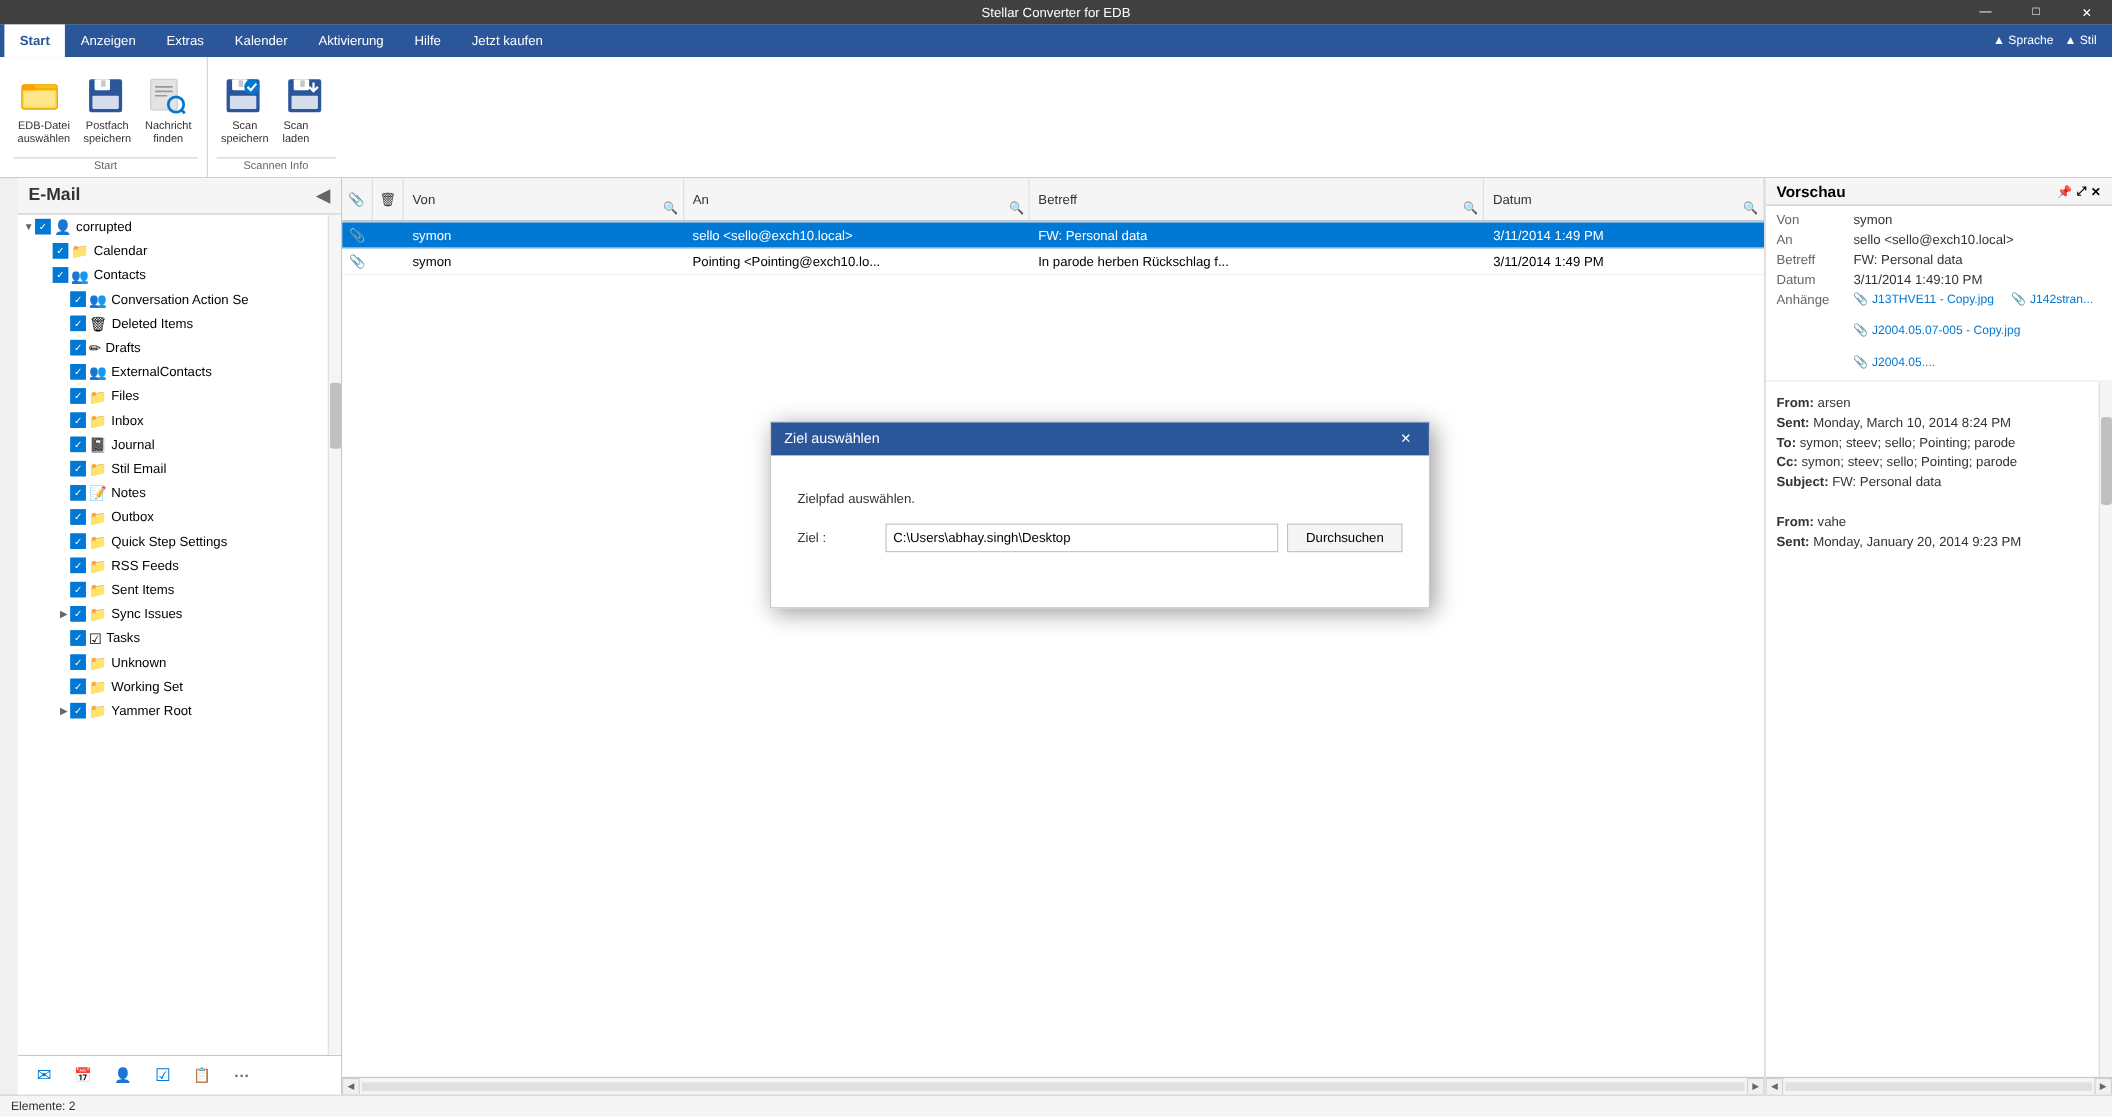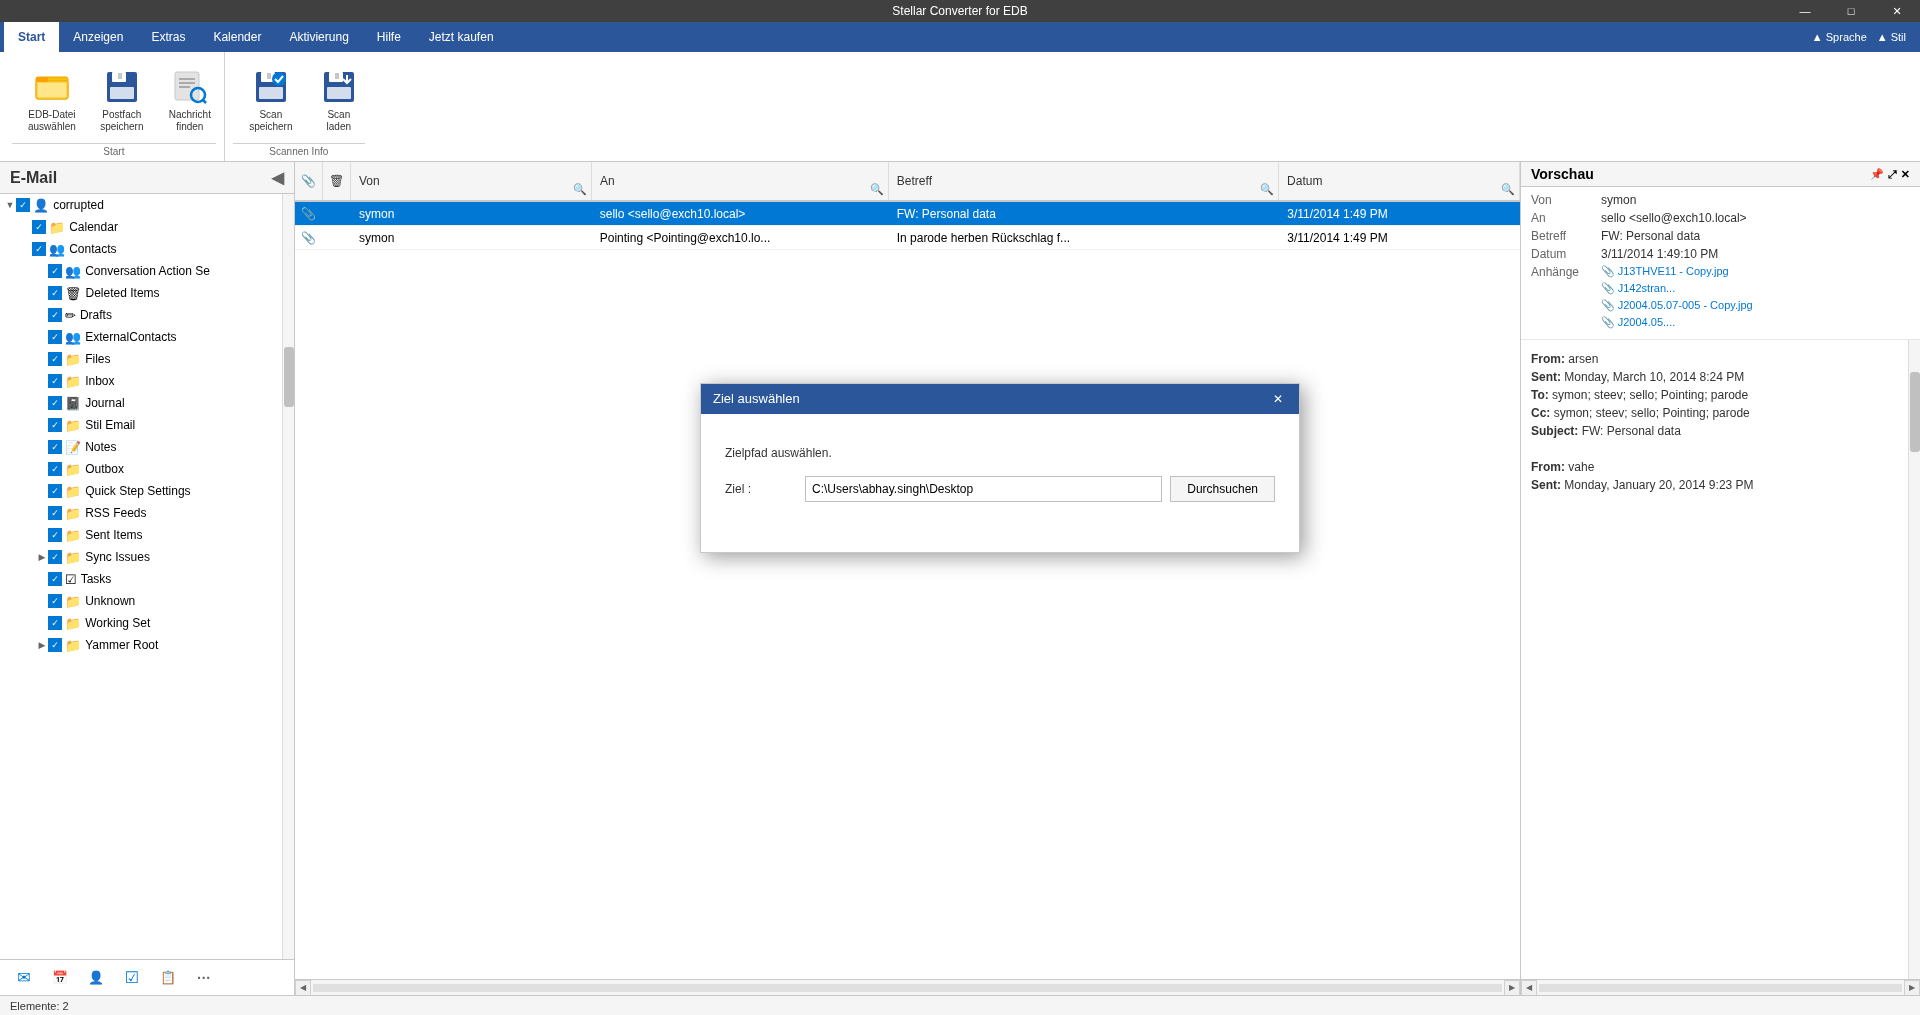--- a/index.html
+++ b/index.html
@@ -86,26 +86,25 @@
     .ribbon-group:last-child { border-right: none; }
     .ribbon-items {
       display: flex;
       gap: 4px;
       flex: 1;
       align-items: center;
     }
     .ribbon-item {
       display: flex;
       flex-direction: column;
-      align-items: center;
+      align-items: flex-start;
       cursor: pointer;
       padding: 4px;
       border-radius: 3px;
       min-width: 52px;
-      margin-left: 12px;
     }
     .ribbon-icon {
       width: 40px;
       height: 40px;
       display: flex;
       align-items: center;
       justify-content: center;
     }
     .ribbon-label {
       font-size: 10px;
@@ -121,20 +120,21 @@
       border-top: 1px solid #d0d0d0;
       width: 100%;
       text-align: center;
       margin-top: auto;
     }
 
     
     .main-layout {
       display: flex;
       height: calc(1015px - 22px - 30px - 110px - 20px);
+      margin-left: 16px;
     }
 
     
     .sidebar {
       width: 295px;
       background: white;
       border-right: 1px solid #c8c8c8;
       display: flex;
       flex-direction: column;
       overflow: hidden;
@@ -251,21 +251,21 @@
       font-size: 12px;
       overflow: hidden;
       text-overflow: ellipsis;
       white-space: nowrap;
     }
     .email-cell-attach { width: 28px; justify-content: center; display: flex; align-items: center; }
     .email-cell-del { width: 28px; justify-content: center; display: flex; align-items: center; }
 
     
     .preview-pane {
-      width: 400px;
+      width: 316px;
       background: white;
       border-left: 1px solid #c8c8c8;
       display: flex;
       flex-direction: column;
       overflow: hidden;
     }
     .preview-header {
       background: #f5f5f5;
       border-bottom: 1px solid #c8c8c8;
       padding: 4px 10px;
@@ -285,25 +285,24 @@
       font-size: 12px;
     }
     .meta-label {
       color: #666;
       width: 70px;
       flex-shrink: 0;
     }
     .meta-value { color: #333; }
     .attachments-row {
       display: flex;
-      gap: 4px;
+      gap: 16px;
       flex-wrap: wrap;
       font-size: 11px;
       color: #0078d4;
-      flex-direction: column;
     }
     .attach-item {
       display: flex;
       align-items: center;
       gap: 2px;
     }
     .preview-body {
       flex: 1;
       overflow-y: auto;
       padding: 10px;

